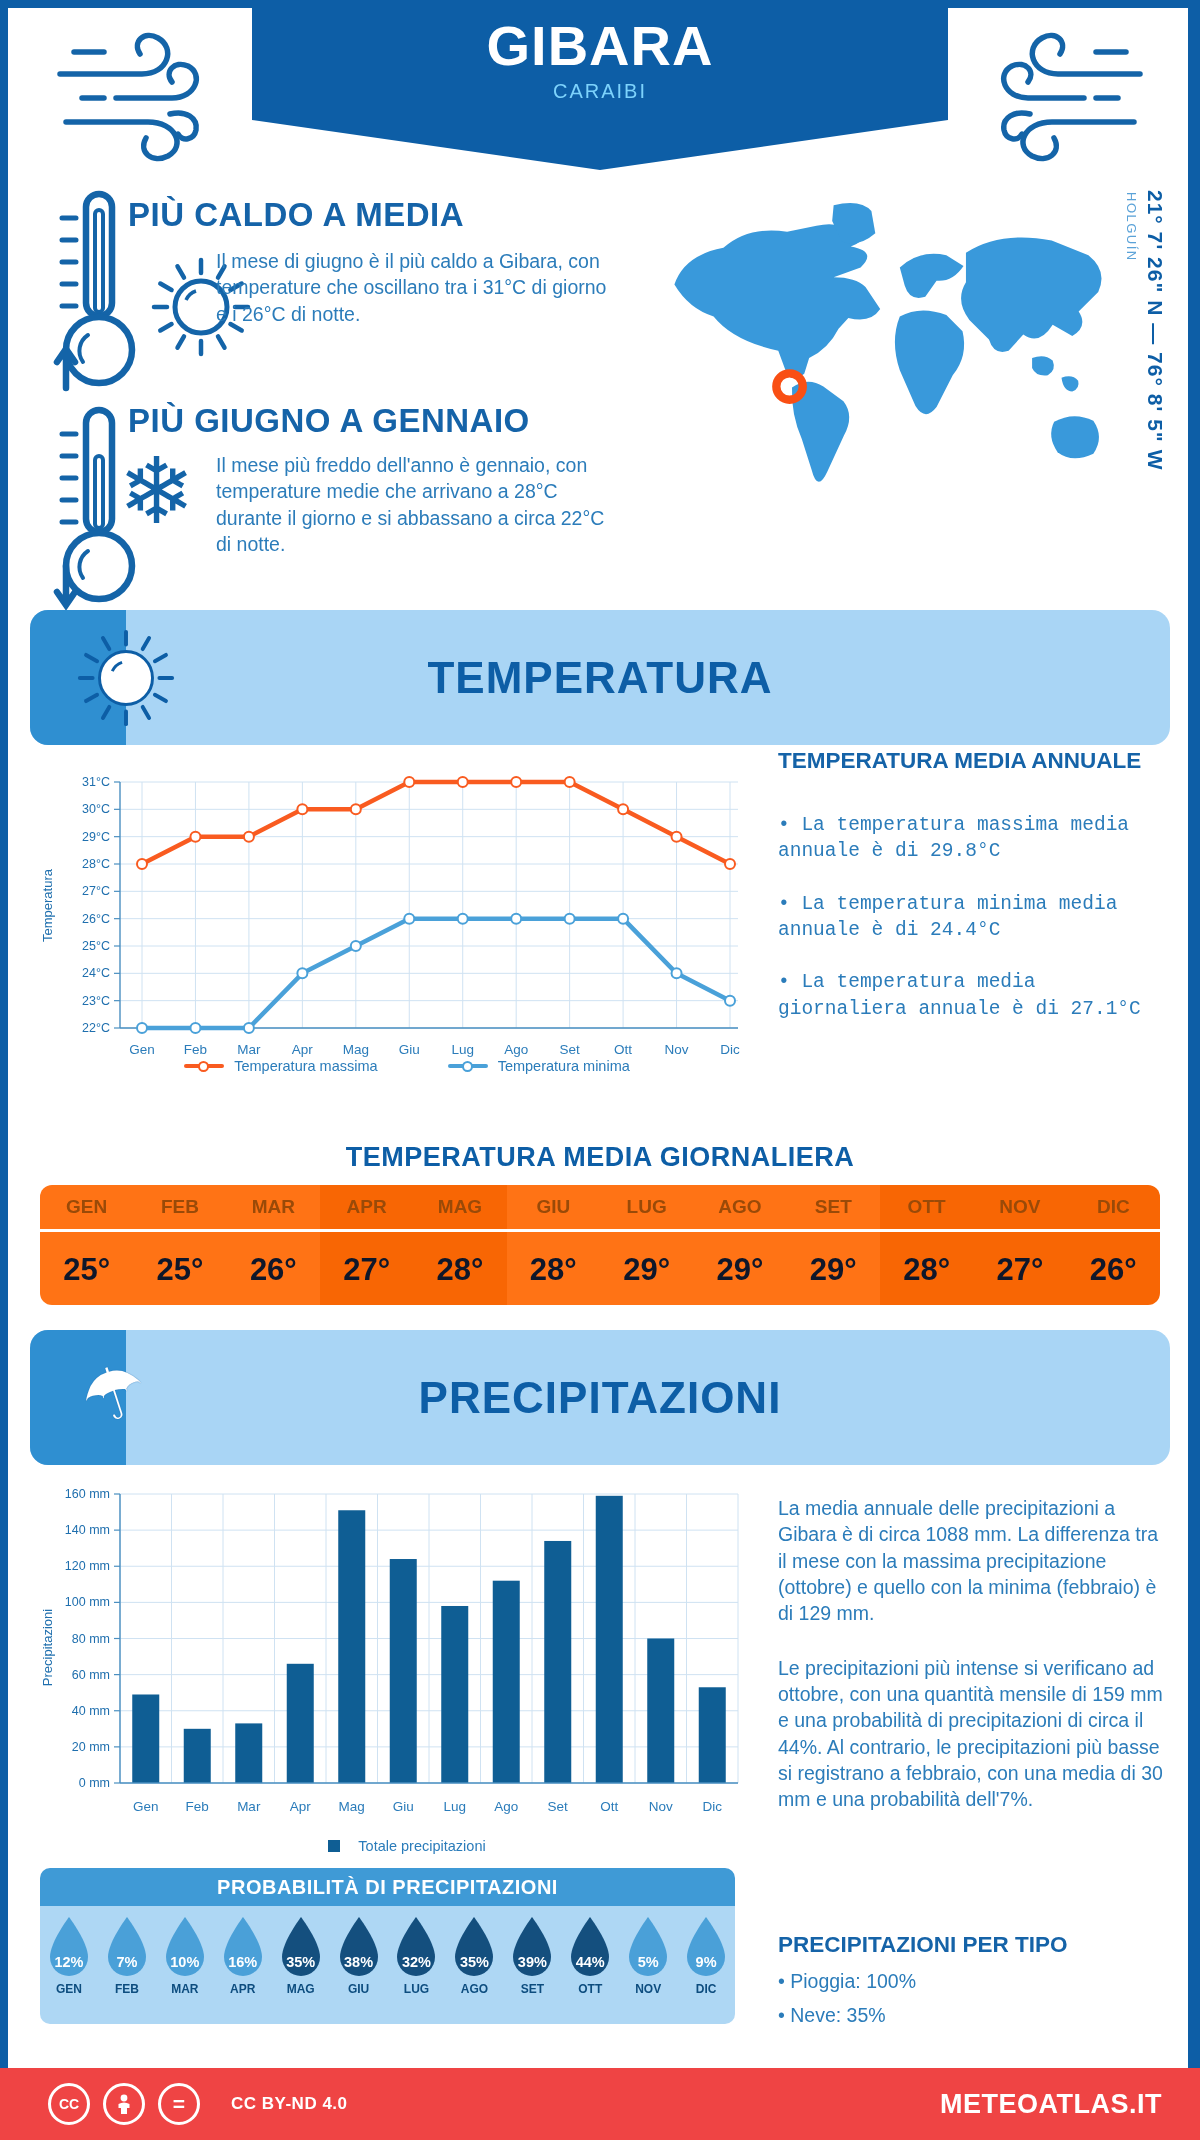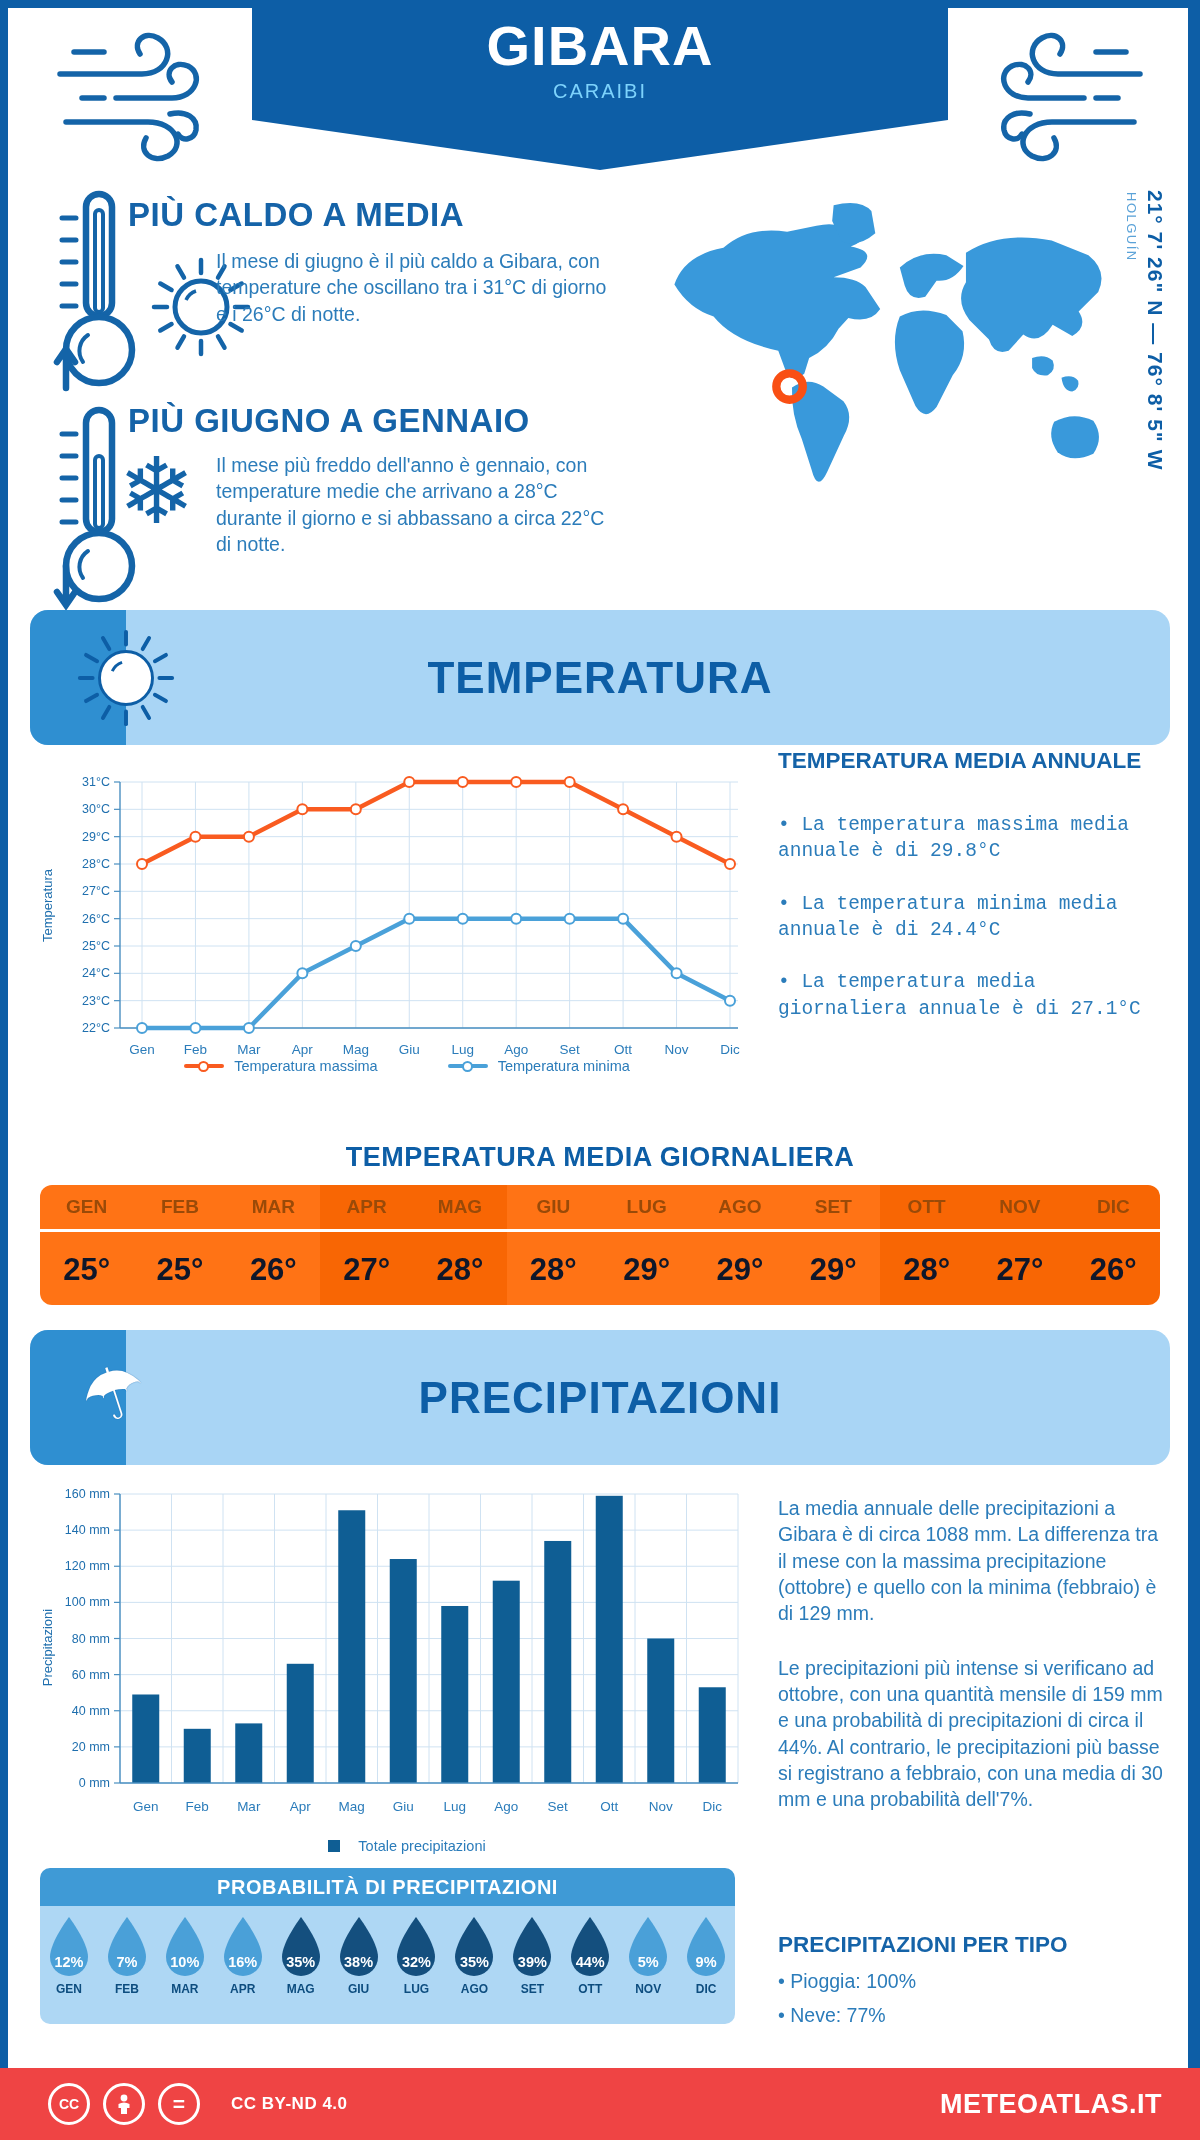--- a/index.html
+++ b/index.html
@@ -507,21 +507,21 @@
         <div class="drop-wrap"><svg width="46" height="64" viewBox="0 0 46 64">
             <path d="M23 2 C23 2 4 27 4 42 a19 19 0 0 0 38 0 C42 27 23 2 23 2 Z" fill="#4aa0d8"></path>
           </svg><div class="drop-pct">9%</div></div>
         <div class="drop-month">DIC</div>
       </div>
     </div>
 
   <div class="col-head" style="top:1932px;">PRECIPITAZIONI PER TIPO</div>
   <div class="col-text" style="top:1968px;">
     <div style="margin-bottom:8px;">• Pioggia: 100%</div>
-    <div>• Neve: 77%</div>
+    <div>• Neve: 35%</div>
   </div>
 
   <div id="footer">
     <div class="cc-group">
       <div class="cc-circle" style="font-size:14px;">CC</div>
       <div class="cc-circle">
         <svg width="20" height="22" viewBox="0 0 20 22" fill="#ffffff">
           <circle cx="10" cy="5" r="3.4"></circle>
           <path d="M4.5 11 Q10 8 15.5 11 L15.5 15 L13 15 L13 21 L7 21 L7 15 L4.5 15 Z"></path>
         </svg>

